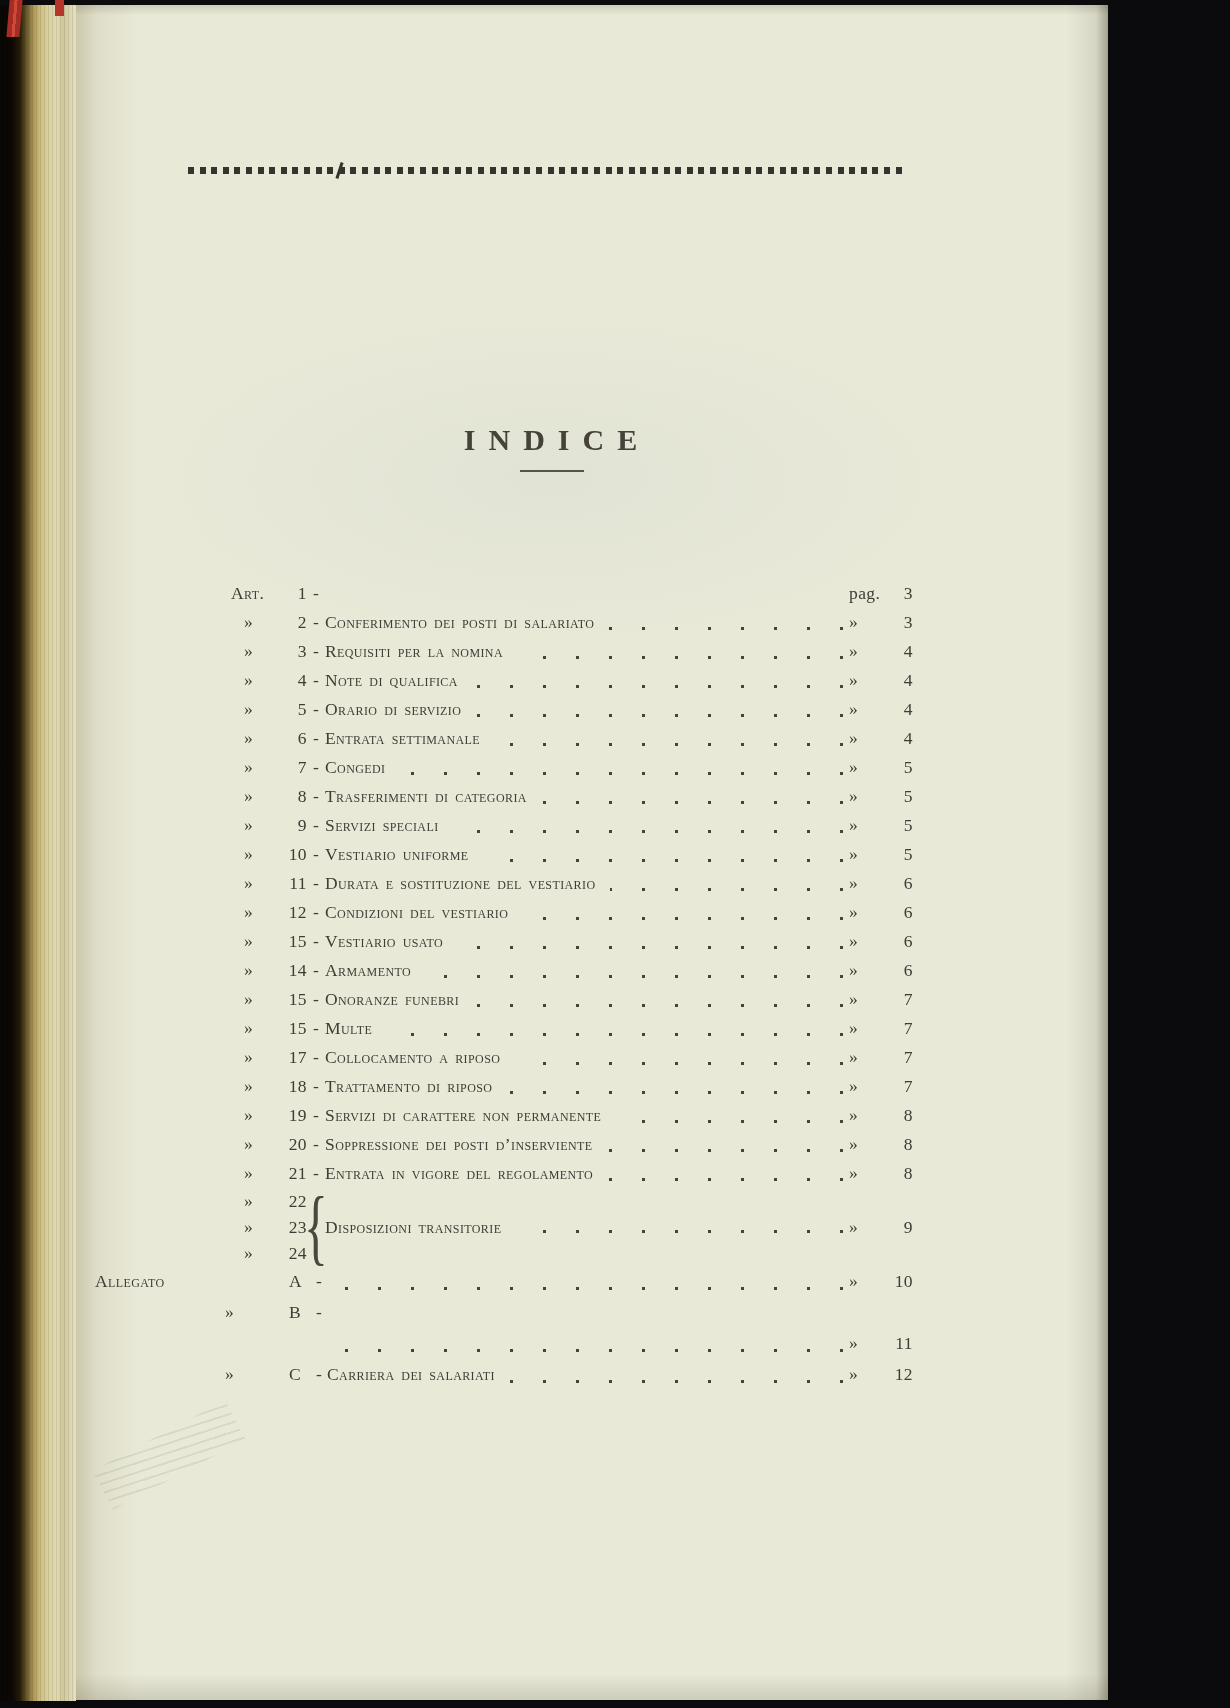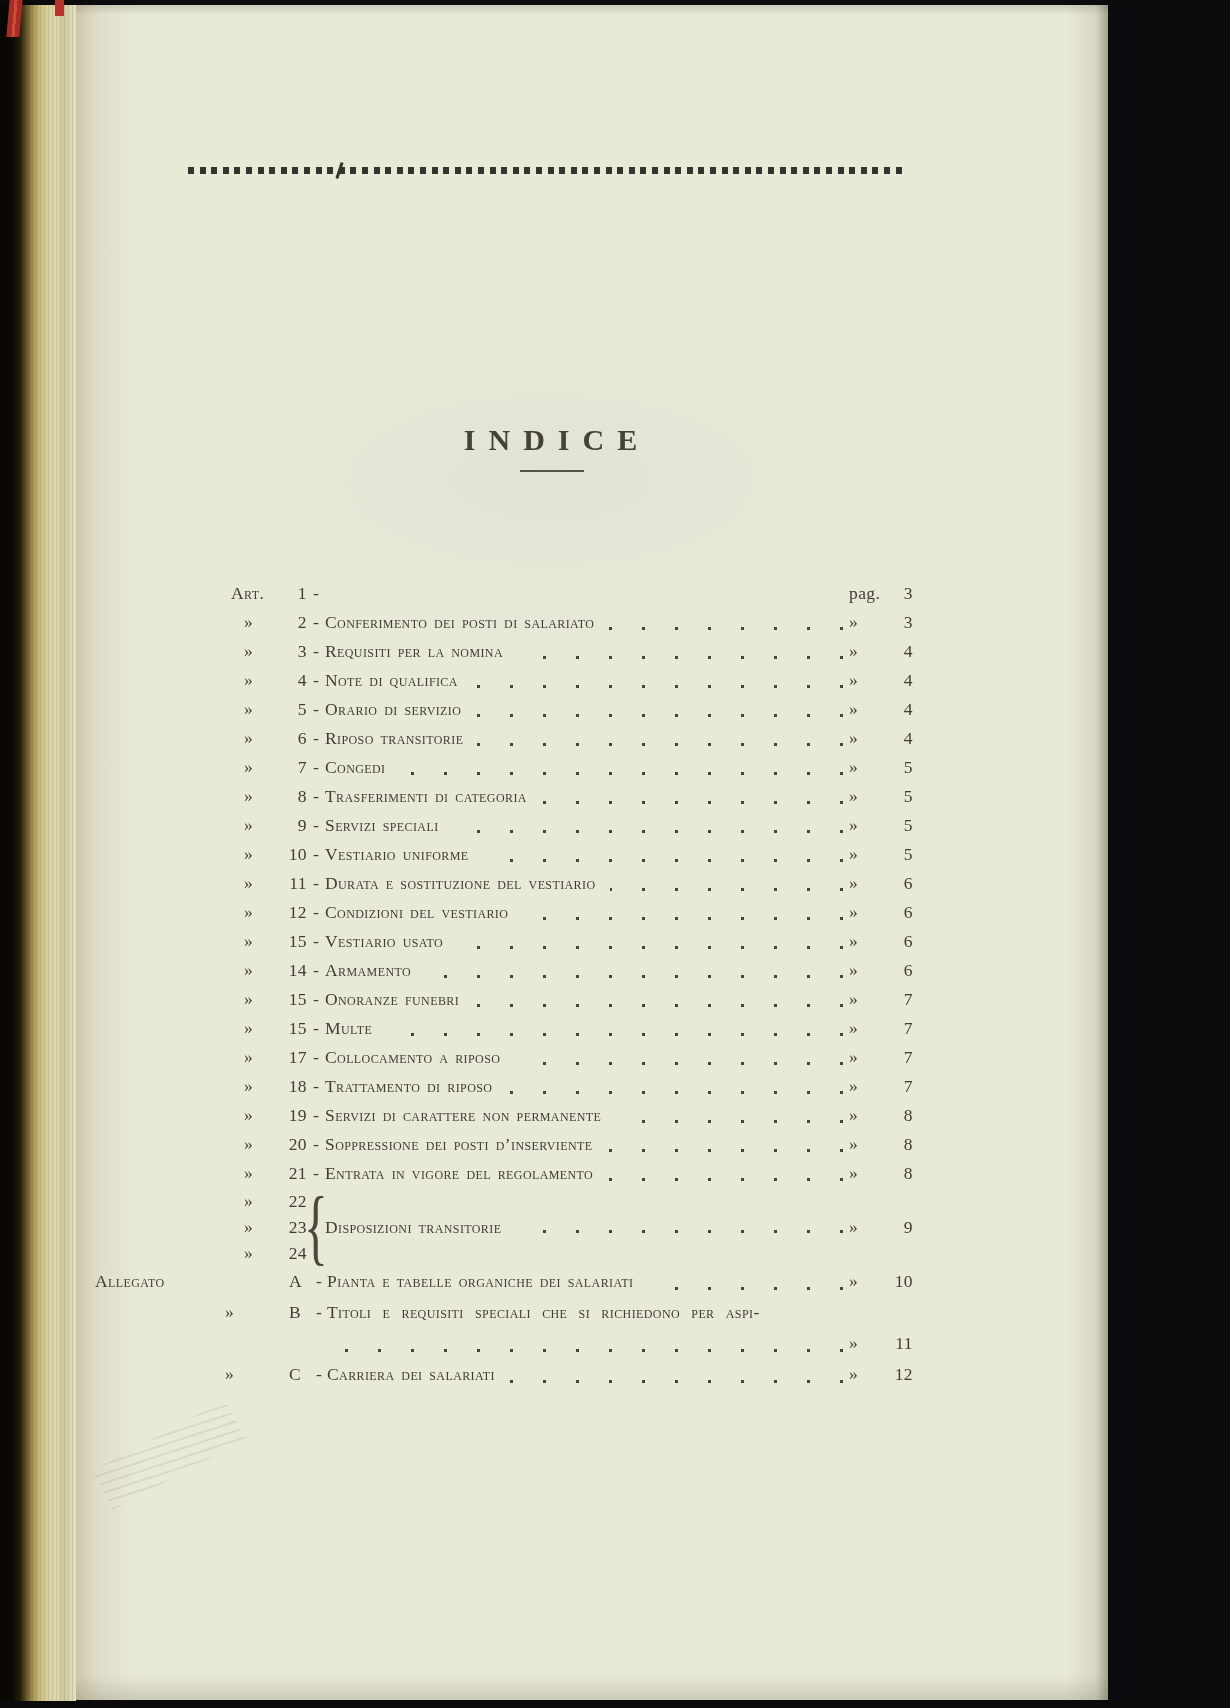--- a/index.html
+++ b/index.html
@@ -168,21 +168,21 @@
           <span class="c-dash">-</span>
           <span class="c-label">Orario di servizio</span>
           <span class="c-leader"></span>
           <span class="c-pagemark">»</span>
           <span class="c-pagenum">4</span>
         </div>
         <div class="row">
           <span class="c-prefix guil">»</span>
           <span class="c-num">6</span>
           <span class="c-dash">-</span>
-          <span class="c-label">Riposo transitorie</span>
+          <span class="c-label">Entrata settimanale</span>
           <span class="c-leader"></span>
           <span class="c-pagemark">»</span>
           <span class="c-pagenum">4</span>
         </div>
         <div class="row">
           <span class="c-prefix guil">»</span>
           <span class="c-num">7</span>
           <span class="c-dash">-</span>
           <span class="c-label">Congedi</span>
           <span class="c-leader"></span>
@@ -335,30 +335,28 @@
             <span class="c-label">Disposizioni transitorie</span>
             <span class="c-leader"></span>
             <span class="c-pagemark">»</span>
             <span class="c-pagenum">9</span>
           </div>
         </div>
         <div class="row-a">
           <span class="a-prefix">Allegato</span>
           <span class="a-letter">A</span>
           <span class="a-dash">-</span>
-          <span class="c-label">Pianta e tabelle organiche dei salariati</span>
           <span class="c-leader"></span>
           <span class="c-pagemark">»</span>
           <span class="c-pagenum">10</span>
         </div>
         <div class="row-a">
           <span class="a-prefix guil">»</span>
           <span class="a-letter">B</span>
           <span class="a-dash">-</span>
-          <span class="c-label wide">Titoli e requisiti speciali che si richiedono per aspi-</span>
         </div>
         <div class="row-a">
           <span class="a-spacer"></span>
           <span class="c-leader"></span>
           <span class="c-pagemark">»</span>
           <span class="c-pagenum">11</span>
         </div>
         <div class="row-a">
           <span class="a-prefix guil">»</span>
           <span class="a-letter">C</span>

